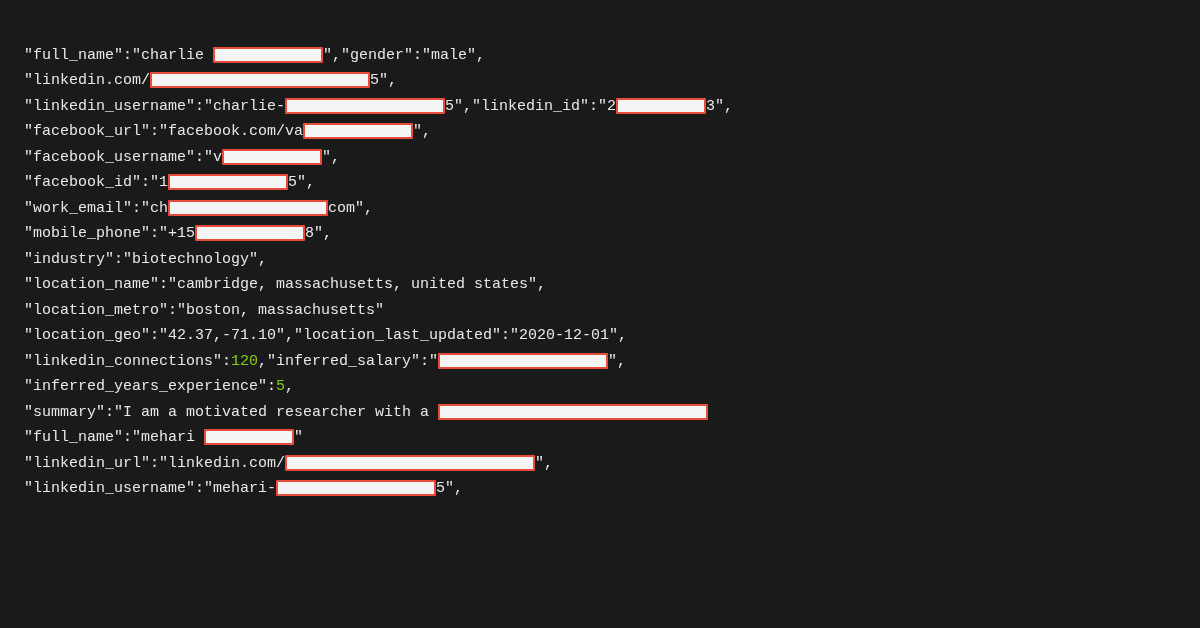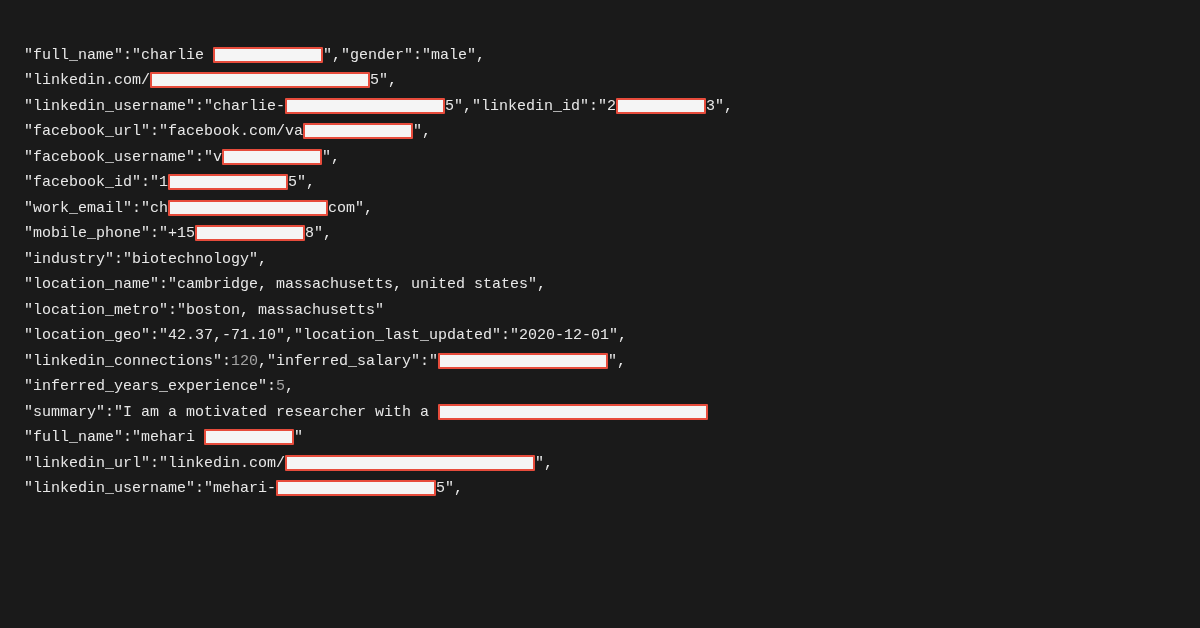--- a/index.html
+++ b/index.html
@@ -15,21 +15,21 @@
       line-height: 1.65;
     }
     .code-block {
       white-space: pre-wrap;
       word-break: break-all;
     }
     .key {
       color: #e8e8e8;
     }
     .number-val {
-      color: #a3a3a3;
+      color: #84cc16;
     }
     .redacted {
       display: inline-block;
       background-color: #f5f5f5;
       border: 2px solid #e74c3c;
       height: 16px;
       vertical-align: middle;
       border-radius: 1px;
     }
     .line {

